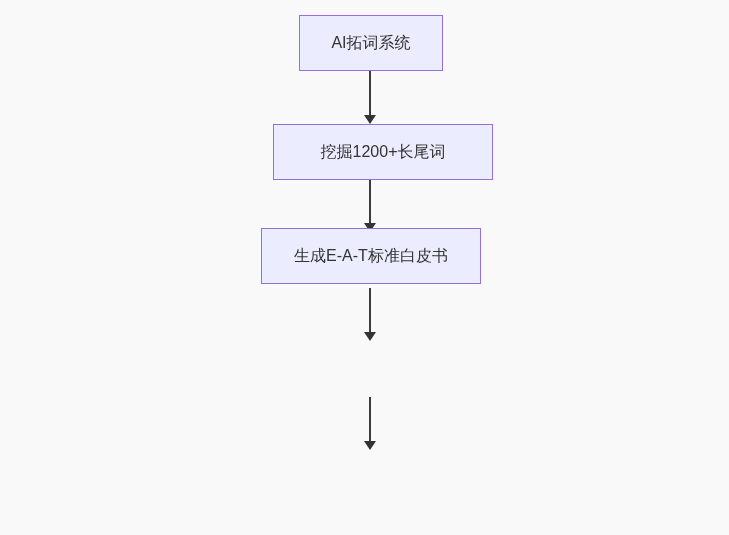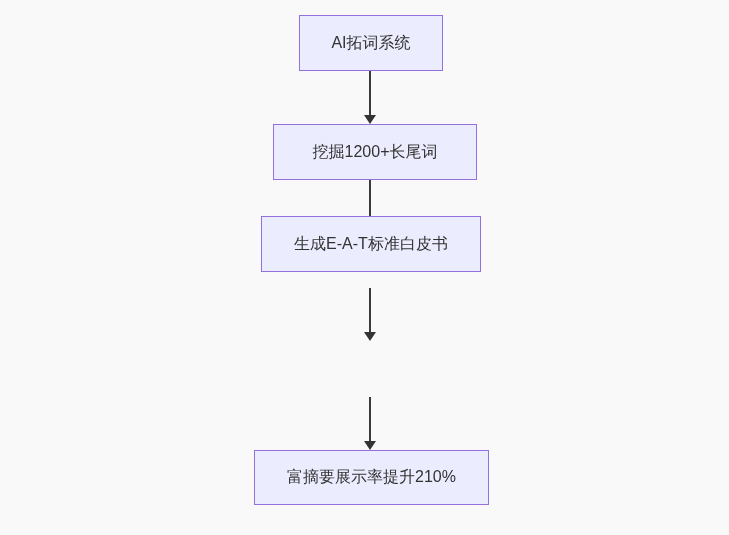--- a/index.html
+++ b/index.html
@@ -59,41 +59,38 @@
 
   <div class="flow-node" style="left:299px; top:15px; width:144px; height:56px;">
     <span>AI拓词系统</span>
   </div>
 
   <div class="flow-arrow" style="left:364px; top:71px; height:53px;">
     <div class="arrow-line"></div>
     <div class="arrow-head"></div>
   </div>
 
-  <div class="flow-node" style="left:273px; top:124px; width:204px; height:56px;">
+  <div class="flow-node" style="left:273px; top:124px; width:220px; height:56px;">
     <span>挖掘1200+长尾词</span>
   </div>
 
   <div class="flow-arrow" style="left:364px; top:180px; height:52px;">
     <div class="arrow-line"></div>
     <div class="arrow-head"></div>
   </div>
 
-  <div class="flow-node" style="left:261px; top:216px; width:220px; height:56px;">
+  <div class="flow-node" style="left:261px; top:228px; width:220px; height:56px;">
     <span>生成E-A-T标准白皮书</span>
   </div>
 
   <div class="flow-arrow" style="left:364px; top:288px; height:53px;">
     <div class="arrow-line"></div>
     <div class="arrow-head"></div>
   </div>
 
 
   <div class="flow-arrow" style="left:364px; top:397px; height:53px;">
     <div class="arrow-line"></div>
     <div class="arrow-head"></div>
   </div>
 
-  <div class="flow-node" style="left:254px; top:450px; width:235px; height:55px;">
-    <span>富摘要展示率提升210%</span>
-  </div>
 
 </div>
 
 </body></html>

